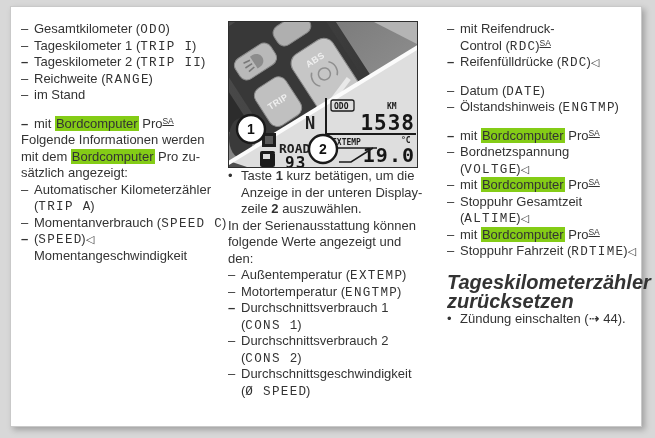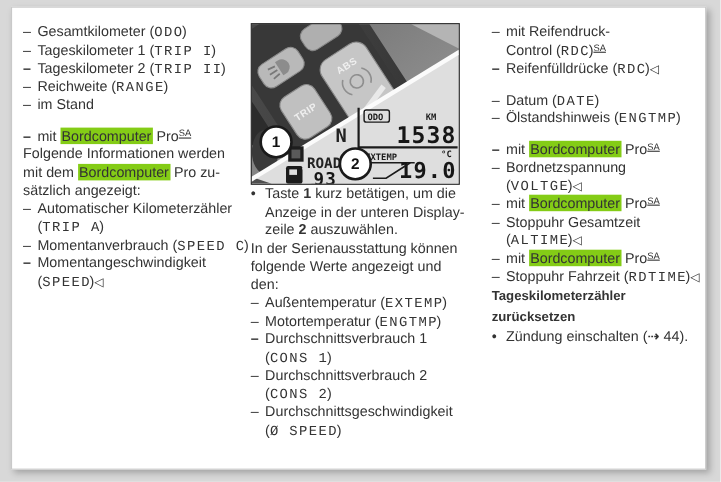--- a/index.html
+++ b/index.html
@@ -17,21 +17,21 @@
   .col{position:absolute;top:14px;}
   .col-left{left:10px;width:207px;}
   .col-middle{left:217px;width:212px;}
   .col-right{left:436px;width:196px;}
   .ln{white-space:nowrap;height:16.5px;}
   .li,.bullet{position:relative;padding-left:13px;}
   .li .marker,.bullet .marker{position:absolute;left:0;top:0;}
   .marker.bold{font-weight:bold;}
   .p{}
   .gap{height:12px;}
-  .h{font-weight:bold;font-size:12px;line-height:19px;margin-top:0;}
+  .h{font-weight:bold;font-size:20px;line-height:19px;margin-top:13px;font-style:italic;}
   .h .ln{height:19px;}
   .seg-mono{font-family:"Liberation Mono","DejaVu Sans Mono",monospace;font-size:12.6px;letter-spacing:1.3px;margin-right:-1.3px;}
   .seg-hl{background:#84cc16;padding:0 1px;}
   .seg-sup{font-size:8.5px;position:relative;top:-4px;letter-spacing:0;text-decoration:underline;}
   .seg-b{font-weight:bold;}
   .seg-tri{font-family:"DejaVu Sans",sans-serif;font-size:11px;}
   .seg-arrow{font-family:"DejaVu Sans",sans-serif;font-weight:bold;}
   .figure{
     width:188px;height:145px;border:1.5px solid #2e2e2e;
     margin:0 0 0 0;background:#8f8f8f;
@@ -83,22 +83,22 @@
         <span class="marker">–</span>
         <div class="ln"><span>Automatischer Kilometerzähler</span></div>
         <div class="ln"><span>(</span><span class="seg-mono">TRIP A</span><span>)</span></div>
       </div>
       <div class="li">
         <span class="marker">–</span>
         <div class="ln"><span>Momentanverbrauch (</span><span class="seg-mono">SPEED C</span><span>)</span></div>
       </div>
       <div class="li">
         <span class="marker bold">–</span>
+        <div class="ln"><span>(</span><span class="seg-mono">SPEED</span><span>)</span><span class="seg-tri">◁</span></div>
         <div class="ln"><span>Momentangeschwindigkeit</span></div>
-        <div class="ln"><span>(</span><span class="seg-mono">SPEED</span><span>)</span><span class="seg-tri">◁</span></div>
       </div>
     </div>
 
   <div class="col col-middle">
     <div class="figure">
       <svg width="188" height="145" viewBox="0 0 188 145">
         <defs>
           <linearGradient id="bgG" x1="0" y1="0" x2="1" y2="1">
             <stop offset="0" stop-color="#6e6e6e"></stop>
               <stop offset="1" stop-color="#9e9e9e"></stop>

